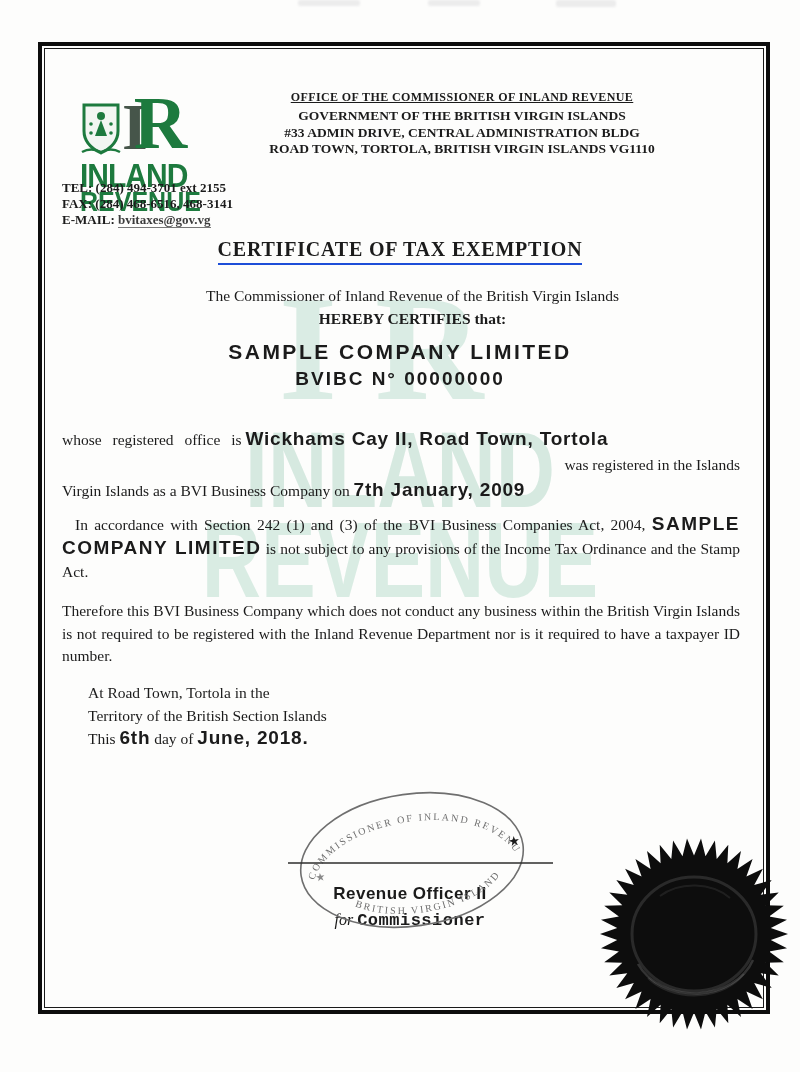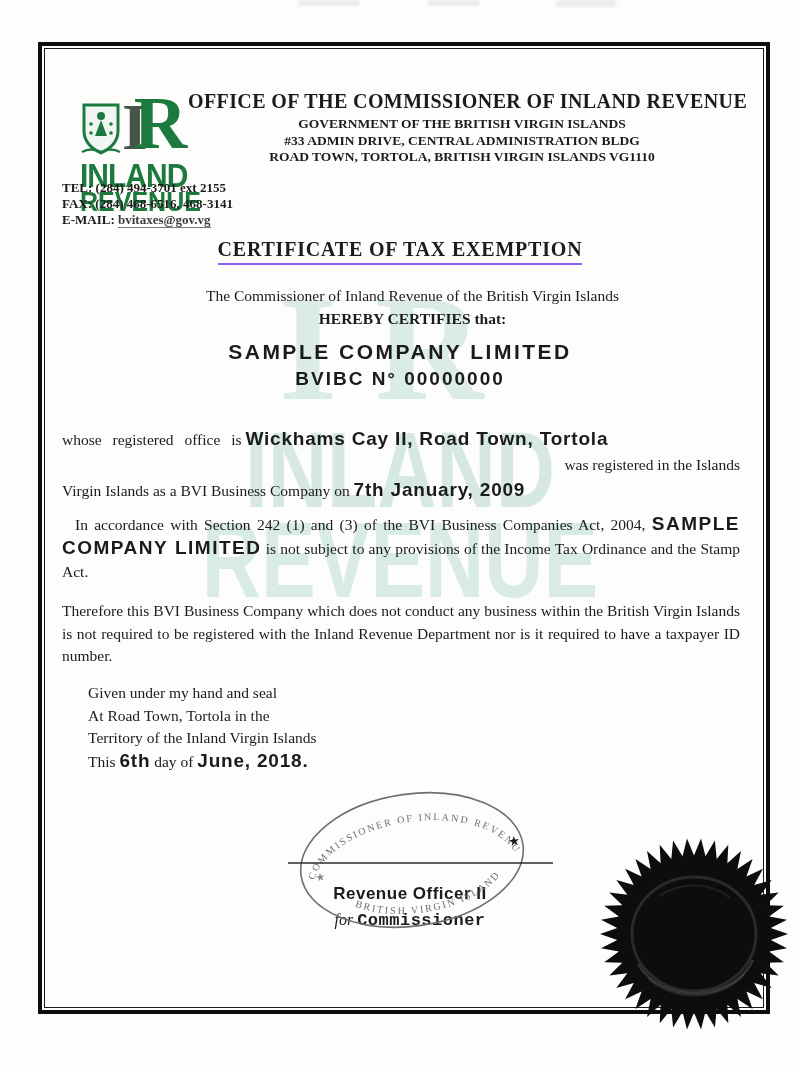--- a/index.html
+++ b/index.html
@@ -30,30 +30,30 @@
   .logo-letters{display:flex;align-items:flex-end;line-height:1;}
   .logo-i{font-family:"Liberation Serif",serif;font-weight:bold;font-size:66px;color:#46554a;}
   .logo-r{font-family:"Liberation Serif",serif;font-weight:bold;font-size:74px;color:#1d7a3e;margin-left:-14px;}
   .logo-word{font-family:"Liberation Sans",sans-serif;font-weight:bold;color:#1d7a3e;line-height:0.95;
              transform:scaleY(1.12);transform-origin:left top;letter-spacing:-1px;}
   .logo-inland{font-size:30px;}
   .logo-revenue{font-size:25px;letter-spacing:0;}
 
   
   .head-text{position:absolute;left:188px;top:90px;width:548px;text-align:center;}
-  .head-office{font-weight:bold;font-size:20px;letter-spacing:0.4px;white-space:nowrap;}
+  .head-office{font-weight:bold;font-size:12px;letter-spacing:0.4px;white-space:nowrap;text-decoration:underline;}
   .head-sub{font-weight:bold;font-size:13.5px;line-height:16.5px;margin-top:3px;}
 
   
   .contact{position:absolute;left:62px;top:180px;font-weight:bold;font-size:13px;line-height:16px;}
   .email-link{font-weight:bold;color:#3c3c3c;border-bottom:1px solid #777;cursor:pointer;}
 
   .title-wrap{position:absolute;left:0;right:0;top:238px;text-align:center;}
   .cert-title{display:inline-block;font-weight:bold;font-size:20px;letter-spacing:0.8px;
-              border-bottom:2px solid #8b5cf6;padding-bottom:2px;}
+              border-bottom:2px solid #1d4ed8;padding-bottom:2px;}
 
   .certify{position:absolute;left:0;right:0;top:284px;text-align:center;font-size:15.5px;line-height:23px;margin-left:25px;}
   .certify-b{font-weight:bold;}
 
   .company-name{position:absolute;left:0;right:0;top:340px;text-align:center;
                 font-family:"Liberation Sans",sans-serif;font-weight:bold;font-size:21px;letter-spacing:2.5px;}
   .company-no{position:absolute;left:0;right:0;top:368px;text-align:center;
               font-family:"Liberation Sans",sans-serif;font-weight:bold;font-size:19px;letter-spacing:2px;}
 
   .boldsans{font-family:"Liberation Sans",sans-serif;font-weight:bold;font-size:19px;letter-spacing:0.8px;text-align:right;}
@@ -169,23 +169,22 @@
 
     <div class="para para-242">
       <span>In accordance with Section 242 (1) and (3) of the BVI Business Companies Act, 2004,</span>
       <span class="boldsans">SAMPLE COMPANY LIMITED</span>
       <span>is not subject to any provisions of the Income Tax Ordinance and the Stamp Act.</span>
     </div>
 
     <div class="para para-therefore">Therefore this BVI Business Company which does not conduct any business within the British Virgin Islands is not required to be registered with the Inland Revenue Department nor is it required to have a taxpayer ID number.</div>
 
     <div class="closing">
-      <div>Given under my hand and seal</div>
       <div>At Road Town, Tortola in the</div>
-      <div>Territory of the Inland Virgin Islands</div>
+      <div>Territory of the British Section Islands</div>
       <div>
         <span>This</span>
         <span class="boldsans">6th</span>
         <span>day of</span>
         <span class="boldsans">June, 2018.</span>
       </div>
     </div>
 
     <svg class="stamp" width="290" height="165" viewBox="0 0 290 165">
       <g transform="rotate(-8 140 80)">

